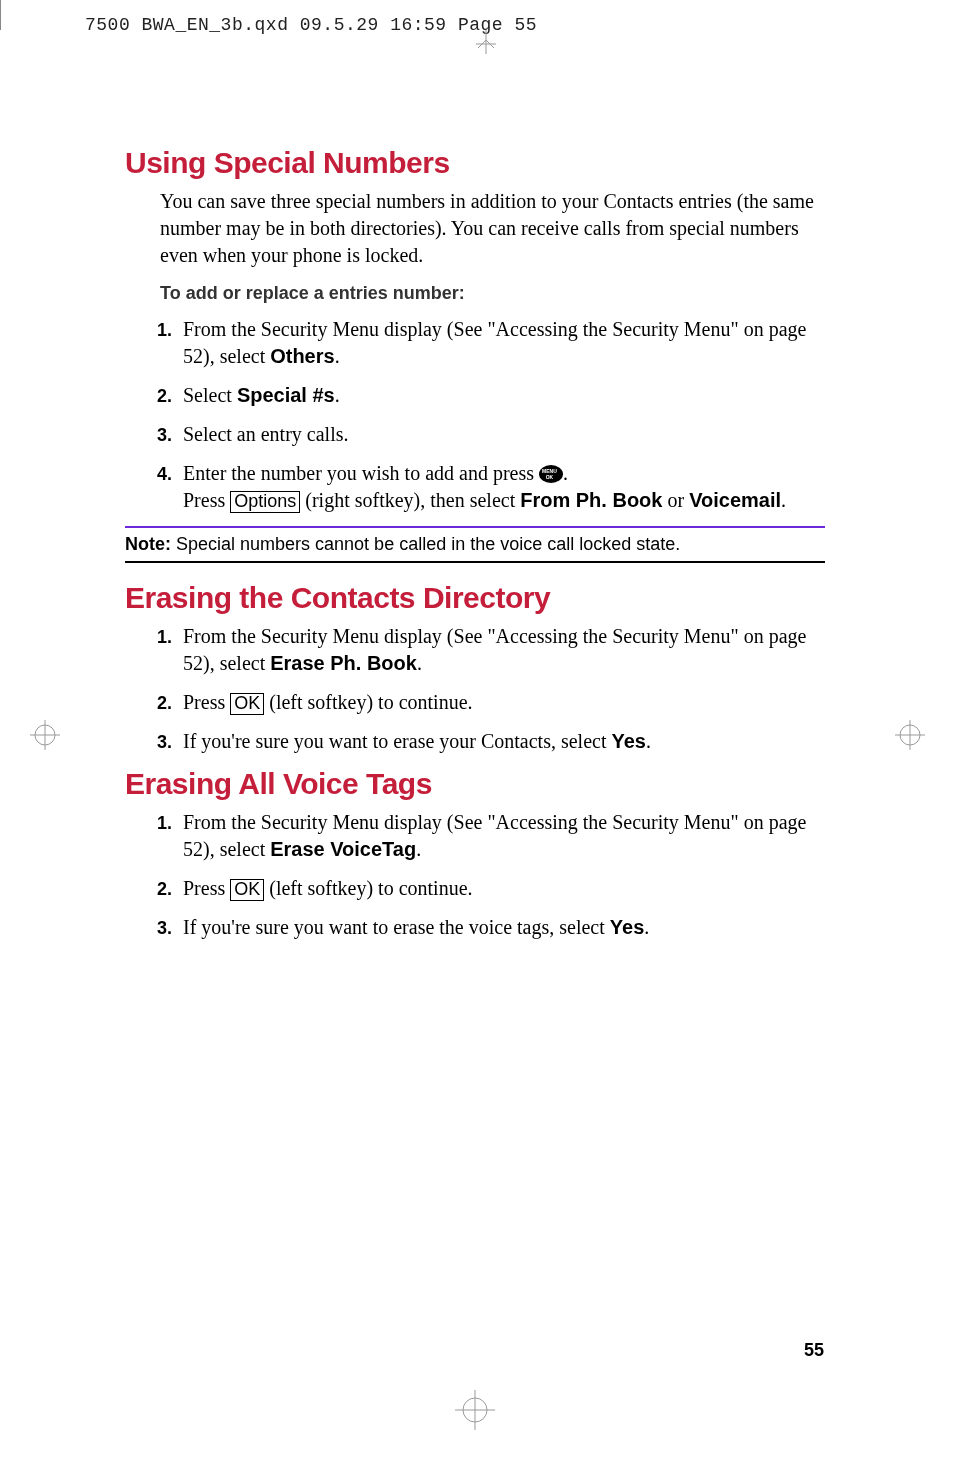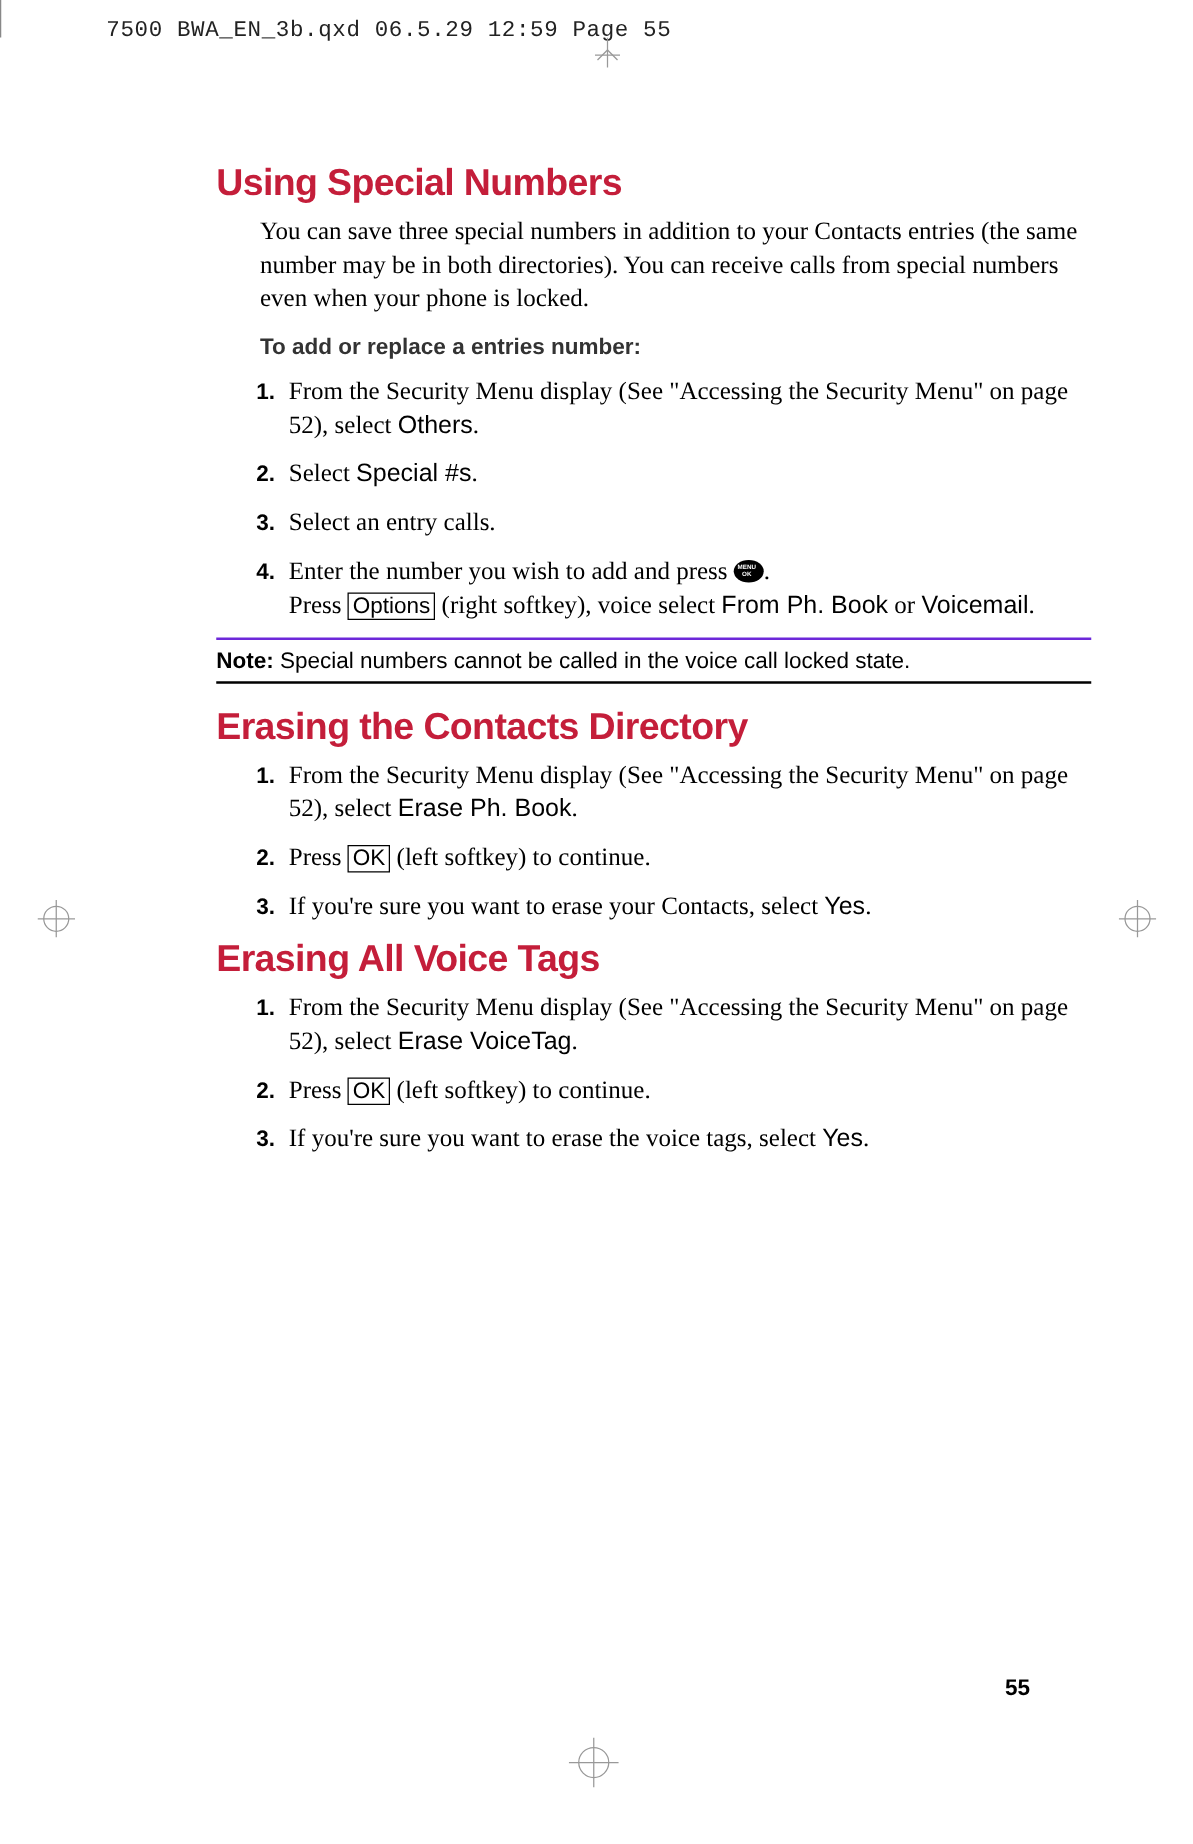--- a/index.html
+++ b/index.html
@@ -15,24 +15,23 @@
       position: absolute;
       top: 15px;
       left: 85px;
       font-family: 'Courier New', monospace;
       font-size: 18px;
       color: #222;
       letter-spacing: 0.5px;
     }
     .page-content {
       position: absolute;
-      top: 130px;
+      top: 146px;
       left: 125px;
       width: 700px;
-      margin-left: 48px;
     }
     h2 {
       font-family: Arial, Helvetica, sans-serif;
       font-weight: bold;
       color: #c41e3a;
       font-size: 30px;
       margin: 0 0 8px 0;
       letter-spacing: -0.5px;
     }
     .intro {
@@ -59,21 +58,21 @@
       padding-left: 6px;
       color: #000;
     }
     ol li::marker {
       font-family: Arial, Helvetica, sans-serif;
       font-weight: bold;
       font-size: 18px;
     }
     .bold-sans {
       font-family: Arial, Helvetica, sans-serif;
-      font-weight: normal;
+      font-weight: bold;
     }
     .softkey {
       font-family: Arial, Helvetica, sans-serif;
       font-weight: normal;
       border: 1px solid #000;
       padding: 0 3px;
       display: inline-block;
       line-height: 1.1;
       font-size: 18px;
     }
@@ -136,21 +135,21 @@
     .crop-bottom { left: 455px; top: 1390px; }
     .registration {
       width: 30px;
       height: 30px;
     }
   </style>
 </head>
 <body>
 
 <div class="crop-tl-v"></div>
-<div class="header-line">7500 BWA_EN_3b.qxd  06.5.29  12:59  Page 55</div>
+<div class="header-line">7500 BWA_EN_3b.qxd  09.5.29  16:59  Page 55</div>
 
 <svg class="crop-mark crop-center-top" width="20" height="30" viewBox="0 0 20 30">
   <line x1="10" y1="0" x2="10" y2="24" stroke="#999"></line>
   <line x1="0" y1="14" x2="20" y2="14" stroke="#999"></line>
   <path d="M 2 18 L 10 10 L 18 18" stroke="#999"></path>
 </svg>
 
 <svg class="crop-mark crop-mid-left registration" viewBox="0 0 30 30">
   <circle cx="15" cy="15" r="10" stroke="#999"></circle>
   <line x1="0" y1="15" x2="30" y2="15" stroke="#999"></line>
@@ -176,21 +175,21 @@
     <li>
       <span>From the Security Menu display (See "Accessing the Security Menu" on page 52), select </span><span class="bold-sans">Others</span><span>.</span>
     </li>
     <li>
       <span>Select </span><span class="bold-sans">Special #s</span><span>.</span>
     </li>
     <li>Select an entry calls.</li>
     <li>
       <span>Enter the number you wish to add and press </span><span class="icon-menu"></span><span>.</span>
       <div>
-        <span>Press </span><span class="softkey">Options</span><span> (right softkey), voice select </span><span class="bold-sans">From Ph. Book</span><span> or </span><span class="bold-sans">Voicemail</span><span>.</span>
+        <span>Press </span><span class="softkey">Options</span><span> (right softkey), then select </span><span class="bold-sans">From Ph. Book</span><span> or </span><span class="bold-sans">Voicemail</span><span>.</span>
       </div>
     </li>
   </ol>
 
   <div class="note-block">
     <span class="note-label">Note:</span><span> Special numbers cannot be called in the voice call locked state.</span>
   </div>
 
   <h2>Erasing the Contacts Directory</h2>
   <ol>

